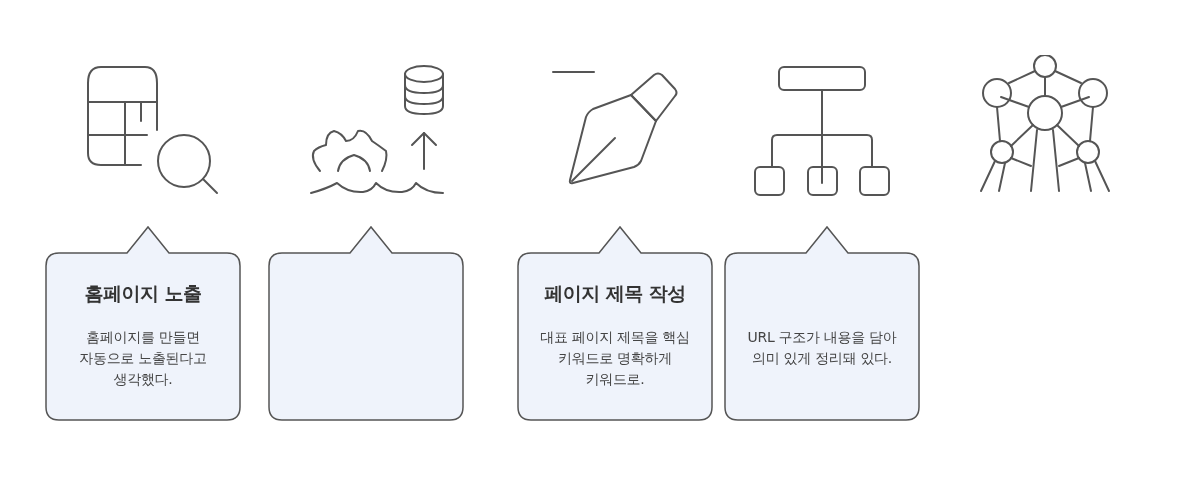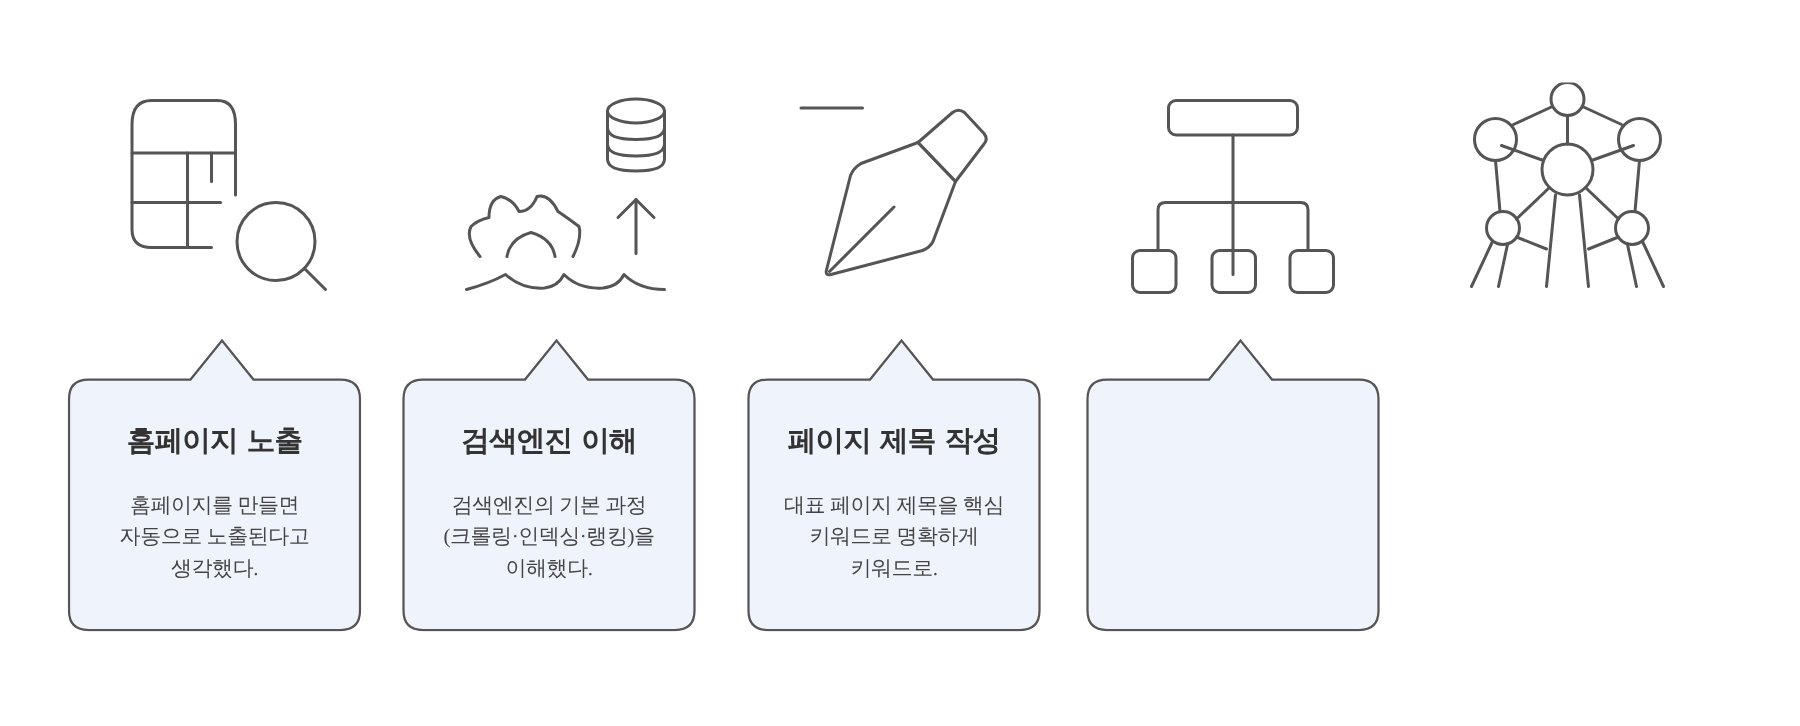--- a/index.html
+++ b/index.html
@@ -7,21 +7,21 @@
            font-family: "DejaVu Sans", "Liberation Sans", sans-serif; }
     .step { position: absolute; top: 0; width: 222px; height: 484px; }
     .icon { position: absolute; left: 0; top: 55px; width: 222px; height: 150px; }
     .icon svg { display: block; margin: 0 auto; }
     .card { position: absolute; left: 0; top: 225px; width: 196px; height: 196px; }
     .card svg.shape { position: absolute; left: 0; top: 0; }
     .card .title { position: absolute; left: 0; right: 0; top: 56px; text-align: center;
                    font-size: 19px; font-weight: bold; color: #333333; letter-spacing: -0.5px; }
     .card .desc { position: absolute; left: 14px; right: 14px; top: 102px; text-align: center;
                   font-size: 14px; line-height: 21px; color: #444444; letter-spacing: -0.3px;
-                  word-break: keep-all; font-family: Liberation Serif, serif; }
+                  word-break: keep-all; }
   </style>
 </head>
 <body>
 
 <div class="step" style="left:45px;">
   <div class="icon">
     <svg width="222" height="150" viewBox="0 0 222 150" fill="none" stroke="#555" stroke-width="2" stroke-linecap="round" stroke-linejoin="round">
       <path d="M112 75 V28 Q112 12 100 12 H56 Q43 12 43 28 V98 Q43 110 56 110 H96"></path>
       <line x1="43" y1="47" x2="112" y2="47"></line>
       <line x1="80" y1="47" x2="80" y2="110"></line>
@@ -56,26 +56,24 @@
       <path d="M52 116 Q42 104 46 96 Q50 92 58 90 Q58 78 66 76 Q74 78 78 86 Q86 86 90 76 Q98 74 104 86 Q110 90 118 96 Q120 104 114 116"></path>
       <path d="M70 116 Q72 104 86 100 Q100 104 102 116"></path>
 
       <path d="M43 138 Q58 134 69 128 Q80 138 95 137 Q104 136 108 128 Q118 138 134 137 Q144 136 148 128 Q158 138 175 138"></path>
     </svg>
   </div>
   <div class="card">
     <svg class="shape" width="196" height="196" viewBox="0 0 196 196">
       <path d="M14 28 H82 L103 2 L124 28 H182 Q195 28 195 41 V182 Q195 195 182 195 H14 Q1 195 1 182 V41 Q1 28 14 28 Z" fill="#EFF3FB" stroke="#555" stroke-width="1.5"></path>
     </svg>
-    <div class="title">검색엔진 이해</div>
-    <div class="desc">검색엔진의 기본 과정 (크롤링·인덱싱·랭킹)을 이해했다.</div>
   </div>
 </div>
 
-<div class="step" style="left:498px;">
+<div class="step" style="left:517px;">
   <div class="icon">
     <svg width="222" height="150" viewBox="0 0 222 150" fill="none" stroke="#555" stroke-width="2" stroke-linecap="round" stroke-linejoin="round">
       <line x1="36" y1="17" x2="77" y2="17"></line>
       <path d="M114 40 L137 20 Q141 17 145 20 L158 34 Q161 38 158 41 L139 66"></path>
       <path d="M114 40 L76 54 Q71 57 69 62 L53 125 Q52 129 56 128 L117 112 Q122 110 124 106 L139 66 Z"></path>
       <line x1="114" y1="40" x2="139" y2="66"></line>
       <line x1="55" y1="126" x2="98" y2="83"></line>
     </svg>
   </div>
   <div class="card">
@@ -95,20 +93,21 @@
       <path d="M48 112 V85 Q48 80 53 80 H143 Q148 80 148 85 V112"></path>
       <rect x="31" y="112" width="29" height="28" rx="5"></rect>
       <rect x="84" y="112" width="29" height="28" rx="5"></rect>
       <rect x="136" y="112" width="29" height="28" rx="5"></rect>
     </svg>
   </div>
   <div class="card">
     <svg class="shape" width="196" height="196" viewBox="0 0 196 196">
       <path d="M14 28 H82 L103 2 L124 28 H182 Q195 28 195 41 V182 Q195 195 182 195 H14 Q1 195 1 182 V41 Q1 28 14 28 Z" fill="#EFF3FB" stroke="#555" stroke-width="1.5"></path>
     </svg>
+    <div class="desc">URL 구조가 내용을 담아 의미 있게 정리돼 있다.</div>
   </div>
 </div>
 
 <div class="step" style="left:947px;">
   <div class="icon">
     <svg width="222" height="150" viewBox="0 0 222 150" fill="none" stroke="#555" stroke-width="2" stroke-linecap="round" stroke-linejoin="round">
       <circle cx="98" cy="11" r="11"></circle>
       <circle cx="50" cy="38" r="14"></circle>
       <circle cx="146" cy="38" r="14"></circle>
       <circle cx="98" cy="58" r="17"></circle>

